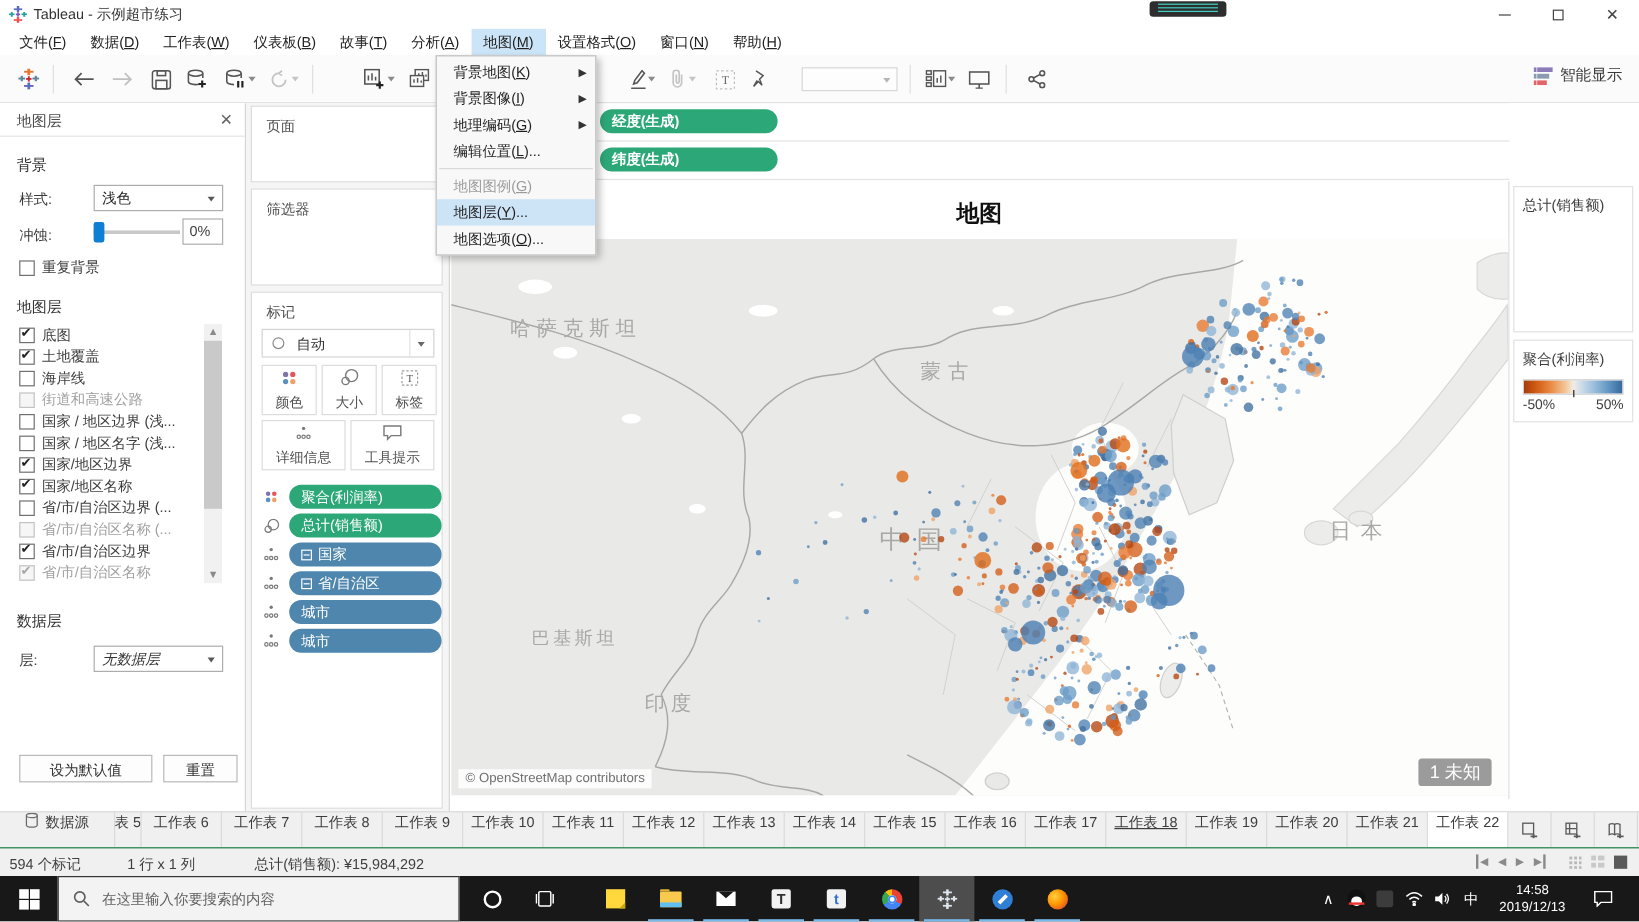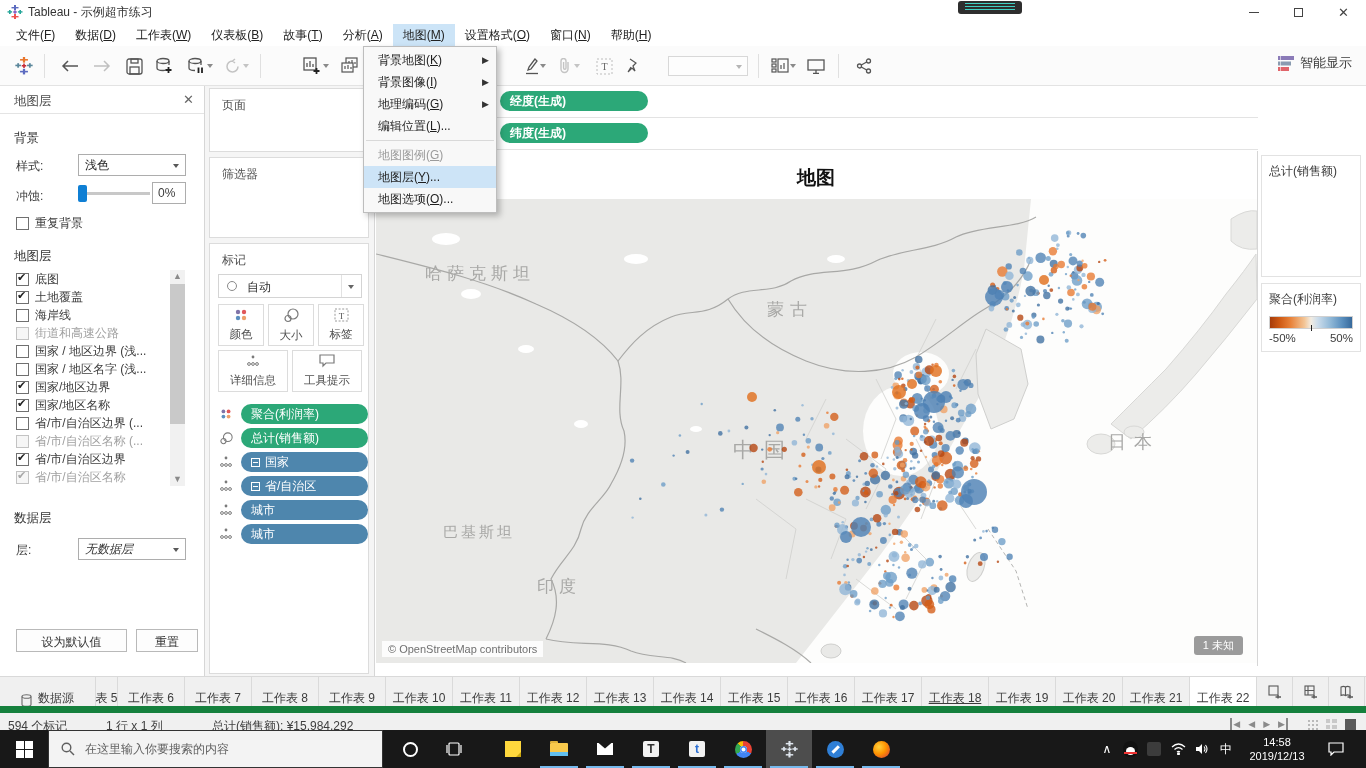--- a/index.html
+++ b/index.html
@@ -86,21 +86,21 @@
   
   .shelf { position:absolute; left:375px; width:991px; height:31px; background:#fff; border-bottom:1px solid #e3e3e3;font-weight:bold; }
   #shelf-cols { top:87px; } #shelf-rows { top:119px; }
   .shelf .pill { position:absolute; left:125px; top:4px; width:148px; flex:none; display:block; }
 
   
   #view { position:absolute; left:375px; top:151px; width:883px; height:515px; background:#fff; border-right:1px solid #d6d6d6; }
   #view-title { position:absolute; left:0; top:0; width:100%; height:48px; text-align:center; font-family:"Liberation Serif","DejaVu Serif",serif; font-weight:bold; font-size:19px; color:#111; padding-top:14px; }
   #mapwrap { position:absolute; left:1px; top:48px; width:881px; height:464px; }
   #attribution { position:absolute; left:6px; bottom:6px; background:rgba(255,255,255,.85); color:#707070; font-size:11px; padding:2px 6px; }
-  #unknown-badge { position:absolute; right:14px; bottom:8px; background:#9b9b9b; color:#fff; font-size:11px; padding:2px 9px; border-radius:3px; }
+  #unknown-badge { position:absolute; right:14px; bottom:8px; background:#9b9b9b; color:#fff; font-size:15px; padding:2px 9px; border-radius:3px; }
 
   
   #legends { position:absolute; left:1258px; top:86px; width:108px; height:590px; background:#fff; }
   .legend-card { position:absolute; left:3px; width:100px; border:1px solid #e2e2e2; background:#fff; }
   .legend-title { padding:7px 0 4px 7px; color:#3c3c3c; }
   .sz-row { display:flex; align-items:center; height:19px; padding:0 7px; }
   .sz-circ { border:1px solid #b5b5b5; border-radius:50%; background:#f6f6f6; flex:none; }
   .sz-label { flex:1; text-align:right; font-size:11.5px; color:#3c3c3c; }
   #grad-bar { margin:4px 7px 0 7px; height:13px; border:1px solid #d0d0d0; position:relative;
     background:linear-gradient(90deg,#a63c0a 0%,#cf5a14 12%,#e8823a 25%,#f3c596 42%,#f2ece2 50%,#cdddeb 58%,#93bad8 73%,#5a8fbe 88%,#36699b 100%); }
@@ -110,27 +110,27 @@
   
   #map-menu { position:absolute; left:363px; top:46px; width:134px; background:#f8f8f8; border:1px solid #bdbdbd; box-shadow:3px 3px 6px rgba(0,0,0,.25); padding:2px 0; z-index:50; }
   .dd-item { position:relative; height:22px; line-height:22px; padding-left:14px; color:#1e1e1e; }
   .dd-item.hl { background:#cde4f7; }
   .dd-item.dis { color:#9b9b9b; }
   .dd-arrow { position:absolute; right:7px; top:0; font-size:9px; color:#333; }
   .dd-sep { height:1px; background:#d9d9d9; margin:3px 2px; }
 
   
   #tabbar { position:absolute; left:0; top:676px; width:1366px; height:30px; background:#f0f0f0; border-top:1px solid #d9d9d9; display:flex; }
-  .sheet-tab { height:30px; border-right:1px solid #dadada; display:flex; align-items:flex-end; justify-content:center; color:#3c3c3c; white-space:nowrap; overflow:hidden; }
+  .sheet-tab { height:30px; border-right:1px solid #dadada; display:flex; align-items:flex-start; justify-content:center; color:#3c3c3c; white-space:nowrap; overflow:hidden; }
   #tab-datasource { width:96px; gap:6px; }
   .sheet-tab.active { background:#fff; }
   .newtab-btn { width:36px; height:30px; border-right:1px solid #dadada; display:flex; align-items:center; justify-content:center; color:#5a5a5a; }
 
   
-  #statusbar { position:absolute; left:0; top:706px; width:1366px; height:24px; background:#f0f0f0; border-top:7px solid #15803d; color:#3f3f3f; }
+  #statusbar { position:absolute; left:0; top:706px; width:1366px; height:24px; background:#f0f0f0; border-top:1px solid #15803d; color:#3f3f3f; }
   #statusbar .stxt { position:absolute; top:5px; }
   #status-nav { position:absolute; right:78px; top:5px; display:flex; gap:8px; color:#8a8a8a; font-size:9px; align-items:center; }
   .navg { line-height:12px; }
   .bar-l { border-left:2px solid #8a8a8a; padding-left:1px; }
   .bar-r { border-right:2px solid #8a8a8a; padding-right:1px; }
   #status-views { position:absolute; right:10px; top:6px; display:flex; gap:8px; align-items:center; }
   .vw1 { width:11px; height:11px; background:radial-gradient(circle,#b9b9b9 1.2px,transparent 1.3px); background-size:4px 4px; }
   .vw2 { width:11px; height:11px; background:linear-gradient(90deg,#c9c9c9 4px,transparent 4px,transparent 6px,#c9c9c9 6px) 0 0/11px 4px, linear-gradient(90deg,#c9c9c9 4px,transparent 4px,transparent 6px,#c9c9c9 6px) 0 6px/11px 4px; background-repeat:no-repeat; }
   .vw3 { width:11px; height:11px; background:#5a5a5a; }
 

